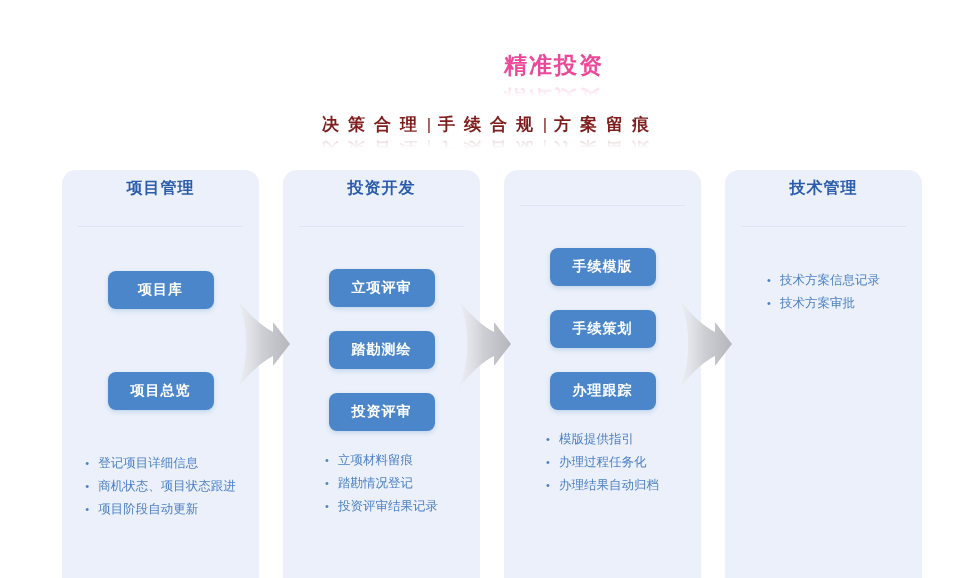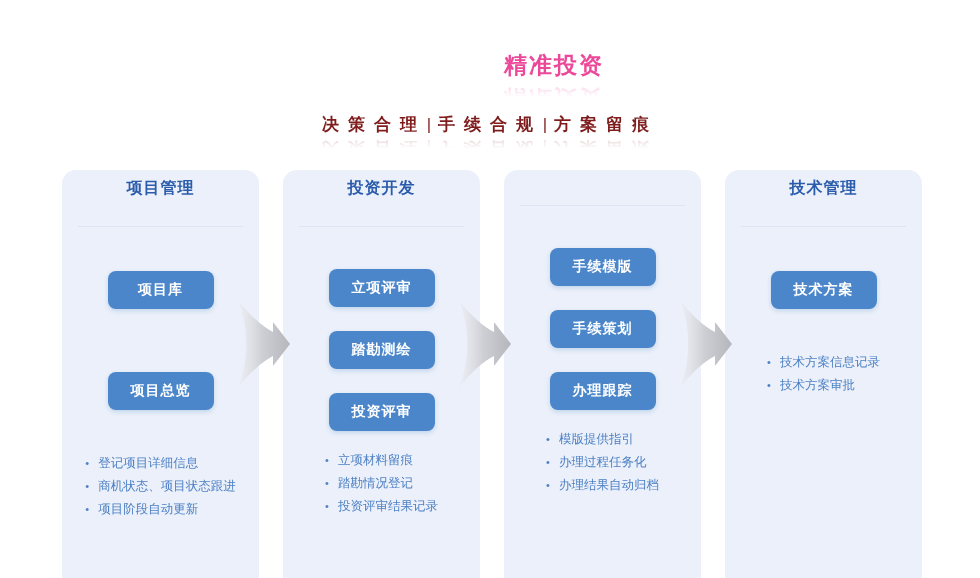--- a/index.html
+++ b/index.html
@@ -141,21 +141,20 @@
         <div class="bullet-item">
           <span class="dot">•</span>
           <span>办理结果自动归档</span>
         </div>
       </div>
     </div>
 
     <div class="panel two">
       <div class="panel-header">技术管理</div>
       <div class="divider"></div>
-      <div class="btn">技术方案</div>
       <div class="bullets">
         <div class="bullet-item">
           <span class="dot">•</span>
           <span>技术方案信息记录</span>
         </div>
         <div class="bullet-item">
           <span class="dot">•</span>
           <span>技术方案审批</span>
         </div>
       </div>

